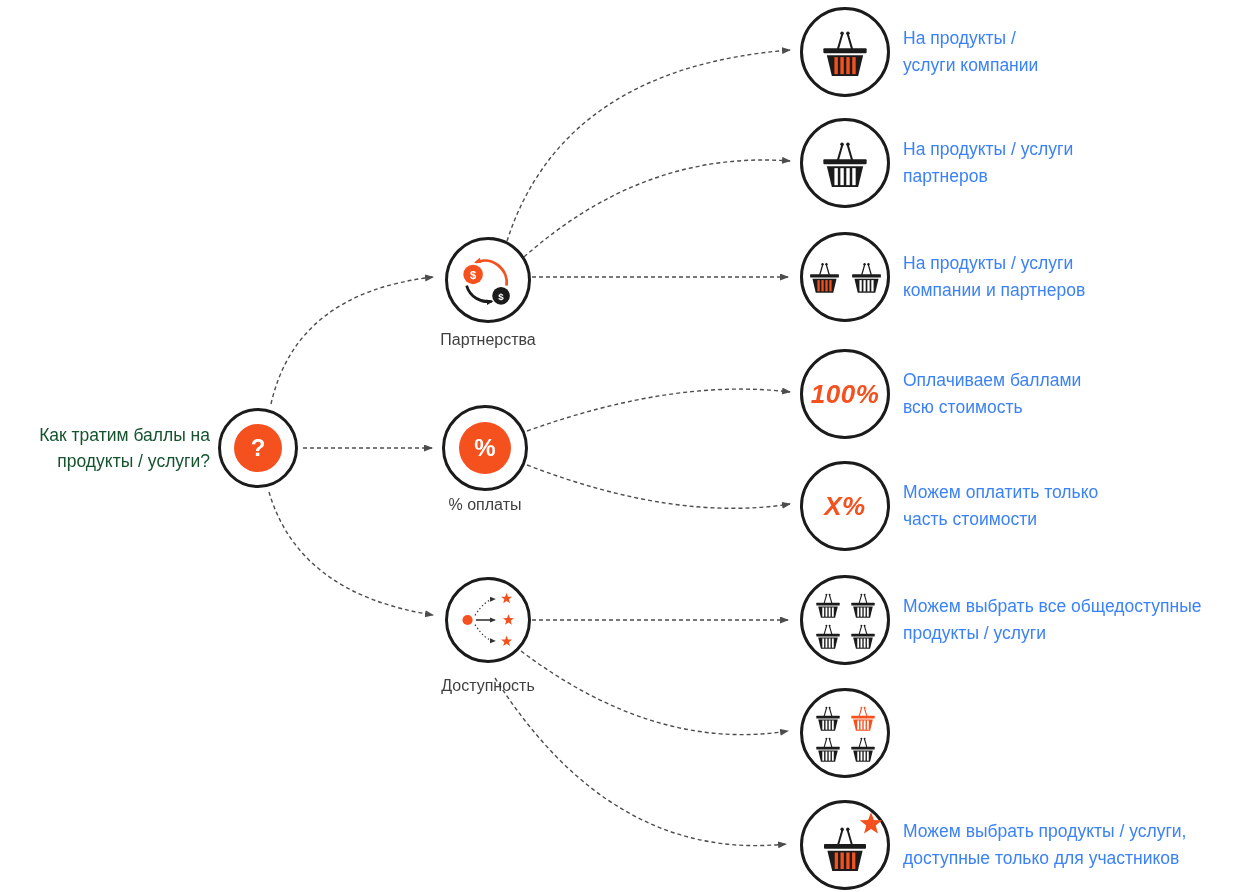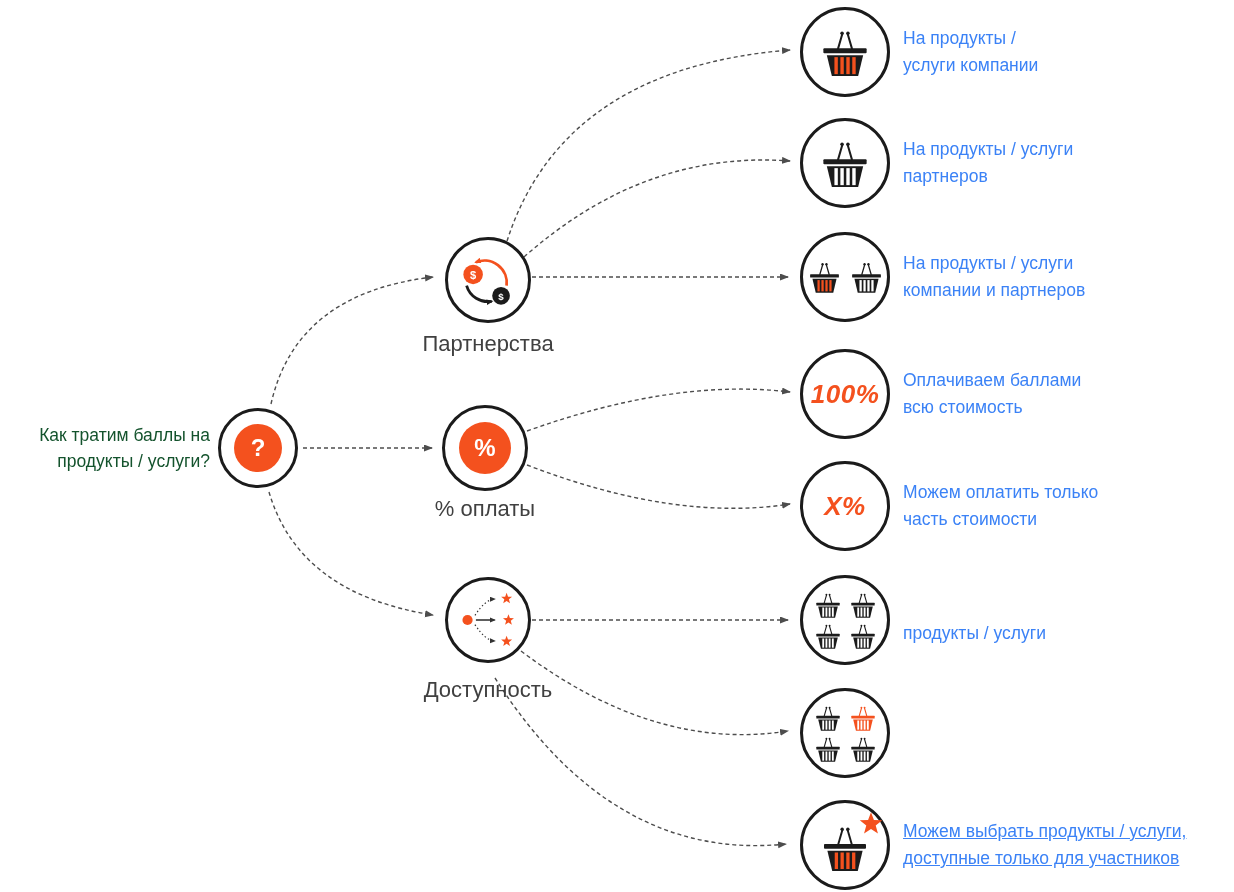--- a/index.html
+++ b/index.html
@@ -6,21 +6,21 @@
   body{width:1234px;height:892px;position:relative;font-family:"Liberation Sans",sans-serif;overflow:hidden;}
   .layer{position:absolute;left:0;top:0;}
   .node{position:absolute;border:3px solid #1b1b1b;border-radius:50%;background:#fff;display:flex;align-items:center;justify-content:center;box-sizing:border-box;}
   .node-80{width:80px;height:80px;}
   .node-86{width:86px;height:86px;}
   .node-90{width:90px;height:90px;}
   .accent-circle{background:#F4511E;border-radius:50%;display:flex;align-items:center;justify-content:center;color:#fff;}
   .q-circle{width:48px;height:48px;font-size:24px;font-weight:600;}
   .pct-circle{width:52px;height:52px;font-size:24px;font-weight:600;}
   .big-pct{color:#F4511E;font-weight:800;font-size:26px;letter-spacing:0.5px;font-style:italic;}
-  .branch-label{position:absolute;width:200px;text-align:center;font-size:22px;color:#404040;}
+  .branch-label{position:absolute;width:200px;text-align:center;font-size:16px;color:#404040;}
   .leaf-text{position:absolute;left:903px;width:330px;font-size:17.5px;line-height:27px;color:#3b82f6;}
   .root-label{position:absolute;left:2px;top:422px;width:208px;text-align:right;font-size:17.5px;line-height:26px;color:#14532d;}
   .grid2x2{display:grid;grid-template-columns:auto auto;gap:3px 5px;}
   .two-baskets{display:flex;gap:5px;align-items:center;}
   .basket-star-wrap{position:relative;width:58px;height:56px;display:flex;align-items:flex-end;justify-content:center;}
   .star-badge{position:absolute;top:-6px;right:-10px;}
 </style>
 </head>
 <body>
 
@@ -251,21 +251,21 @@
           <path d="M 12.5 36.5 H 59.5 L 53 63.5 H 19 Z" fill="#1B1B1B"></path>
           <rect x="22.3" y="39" width="4.4" height="22" fill="#ffffff"></rect>
           <rect x="30" y="39" width="4.4" height="22" fill="#ffffff"></rect>
           <rect x="37.7" y="39" width="4.4" height="22" fill="#ffffff"></rect>
           <rect x="45.4" y="39" width="4.4" height="22" fill="#ffffff"></rect>
         </svg>
       </span>
   </div>
 </div>
 <div class="leaf-text" style="top:593px;">
-  <br>
+  <span>Можем выбрать все общедоступные</span><br>
   <span>продукты / услуги</span>
 </div>
 
 <div class="node node-90" style="left:800px;top:688px;">
   <div class="grid2x2">
     <span>
         <svg width="30" height="28" viewBox="0 0 72 66" style="display:block">
           <line x1="27" y1="28" x2="32.5" y2="9" stroke="#1B1B1B" stroke-width="2.6" stroke-linecap="round"></line>
           <line x1="45" y1="28" x2="39.5" y2="9" stroke="#1B1B1B" stroke-width="2.6" stroke-linecap="round"></line>
           <circle cx="32.2" cy="8" r="2.3" fill="#1B1B1B"></circle>
@@ -340,16 +340,16 @@
           <rect x="30" y="39" width="4.4" height="22" fill="#F4511E"></rect>
           <rect x="37.7" y="39" width="4.4" height="22" fill="#F4511E"></rect>
           <rect x="45.4" y="39" width="4.4" height="22" fill="#F4511E"></rect>
         </svg>
       </span>
     <svg class="star-badge" width="26" height="26" viewBox="-11 -11 22 22">
       <polygon fill="#F4511E" points="0,-10 2.47,-3.4 9.51,-3.09 3.99,1.3 5.88,8.09 0,4.2 -5.88,8.09 -3.99,1.3 -9.51,-3.09 -2.47,-3.4"></polygon>
     </svg>
   </div>
 </div>
-<div class="leaf-text" style="top:818px;text-decoration:underline;">
+<div class="leaf-text" style="top:818px;">
   <span>Можем выбрать продукты / услуги,</span><br>
   <span>доступные только для участников</span>
 </div>
 
 </body></html>

